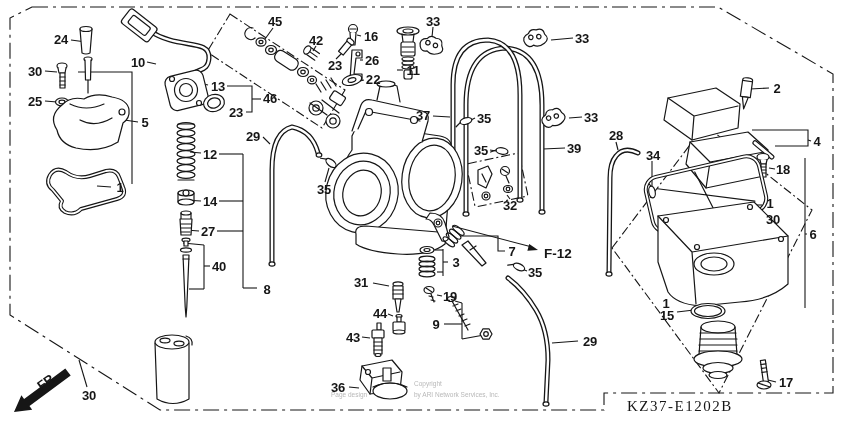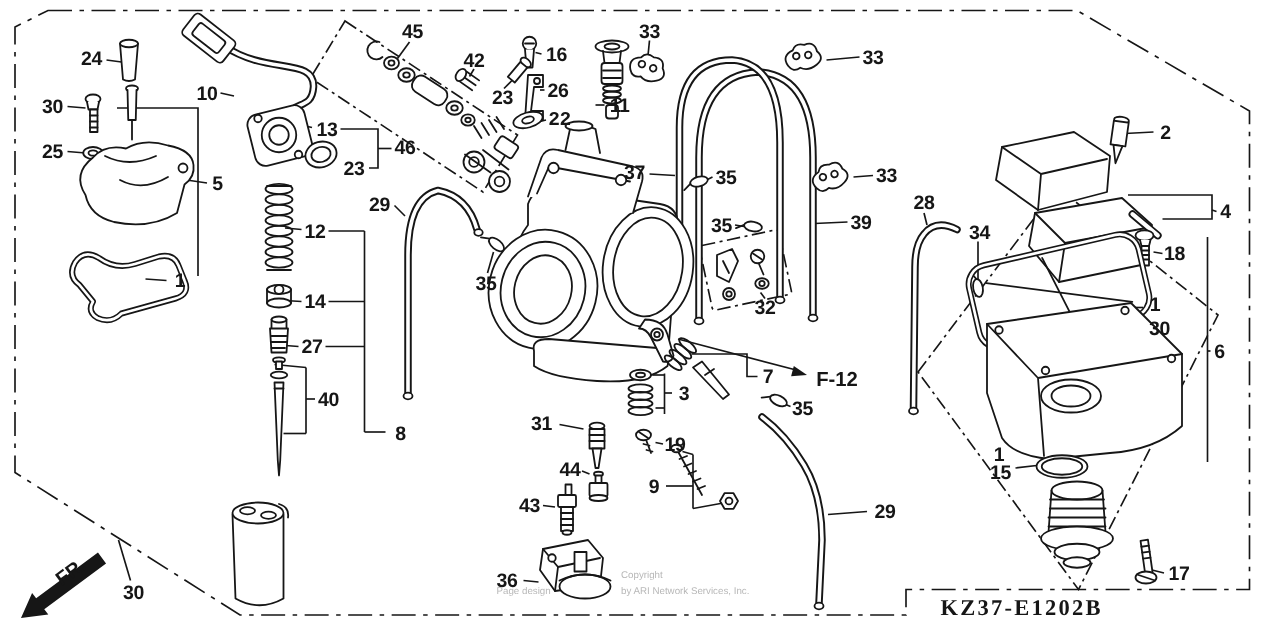--- a/index.html
+++ b/index.html
@@ -7,21 +7,21 @@
   .stage { position:relative; width:850px; height:424px; background:var(--bg);
            font-family:"Liberation Sans", sans-serif; overflow:hidden; }
   svg { position:absolute; left:0; top:0; color:var(--ink); }
   .lbl { position:absolute; transform:translate(-50%,-50%); font-weight:bold;
          font-size:13px; letter-spacing:-0.3px; color:var(--ink); white-space:nowrap;
          line-height:1; }
   .fref { position:absolute; transform:translate(-50%,-50%); font-weight:bold;
           font-size:13.5px; color:var(--ink); }
   .fr-text { position:absolute; transform:translate(-50%,-50%) rotate(-36deg);
              font-weight:bold; font-size:13px; color:var(--ink); }
-  .code { position:absolute; font-family:"Liberation Serif", serif; font-weight:bold;
+  .code { position:absolute; font-family:"Liberation Serif", serif; font-weight:normal;
           font-size:15px; letter-spacing:1.5px; color:var(--ink); }
   .wm { position:absolute; font-size:6.5px; color:var(--wm); white-space:nowrap; }
   .ln { stroke:currentColor; stroke-width:1.1; fill:none; }
   .pt { stroke:currentColor; stroke-width:1.2; fill:none;
         stroke-linecap:round; stroke-linejoin:round; }
   .ptw { stroke:currentColor; stroke-width:1.2; fill:#fff;
          stroke-linecap:round; stroke-linejoin:round; }
   .dash { stroke:currentColor; stroke-width:1.1; fill:none; stroke-dasharray:9 3 2 3; }
   .tubeO { stroke:currentColor; stroke-width:5; fill:none; stroke-linecap:round; }
   .tubeI { stroke:#fff; stroke-width:2.4; fill:none; stroke-linecap:round; }

